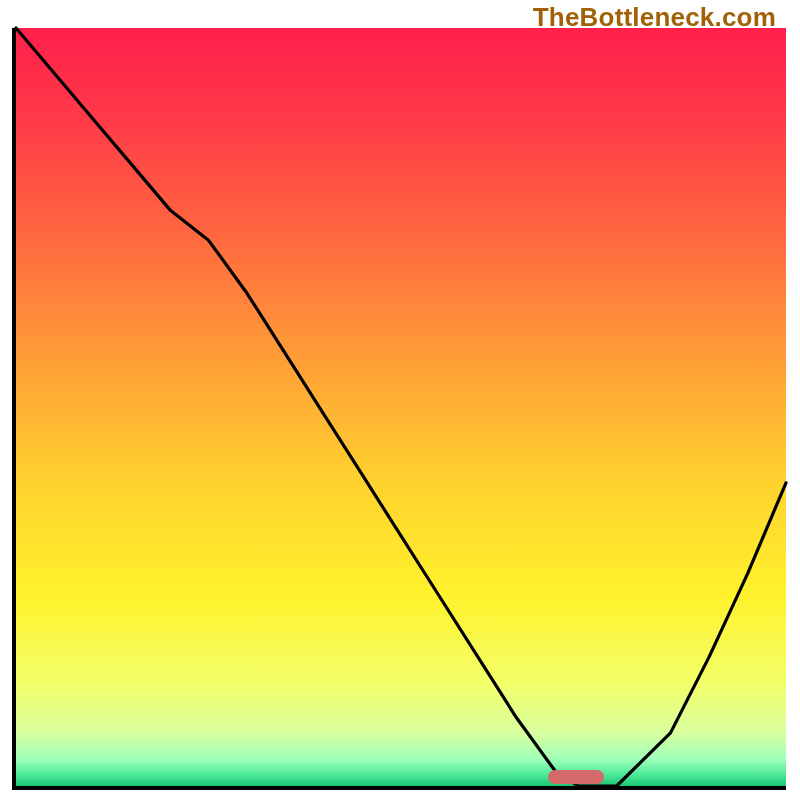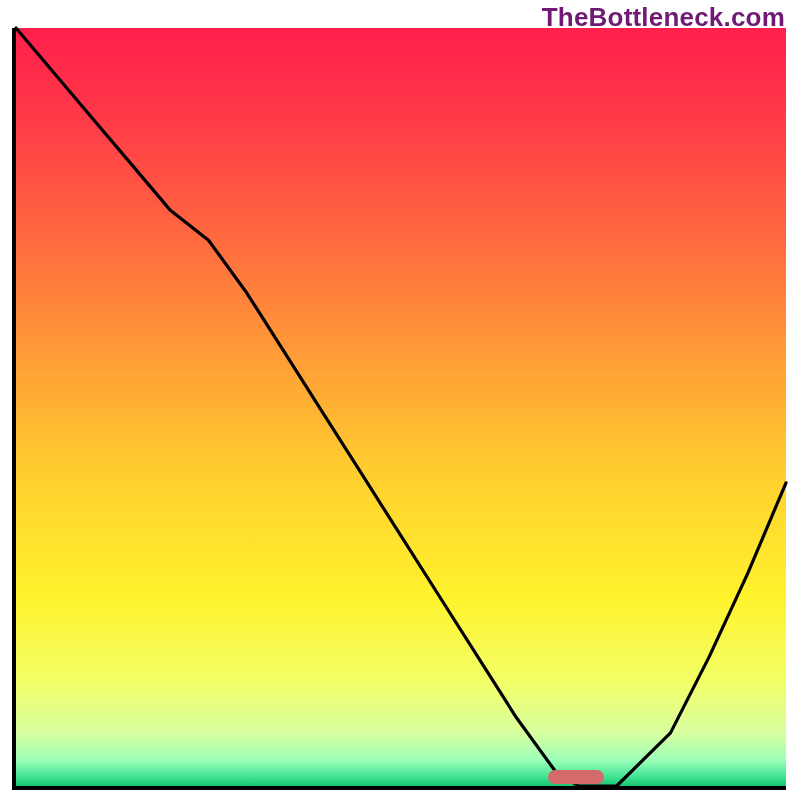--- a/index.html
+++ b/index.html
@@ -11,24 +11,24 @@
     font-family: Arial, Helvetica, sans-serif;
   }
   .stage {
     position: relative;
     width: 800px;
     height: 800px;
   }
   .watermark {
     position: absolute;
     top: 2px;
-    right: 15px;
+    right: 24px;
     font-size: 26px;
     font-weight: 600;
-    color: #701a75;
+    color: #a16207;
     letter-spacing: 0.2px;
   }
   svg {
     position: absolute;
     left: 0;
     top: 0;
   }
   .legend-marker {
     position: absolute;
     height: 14px;

